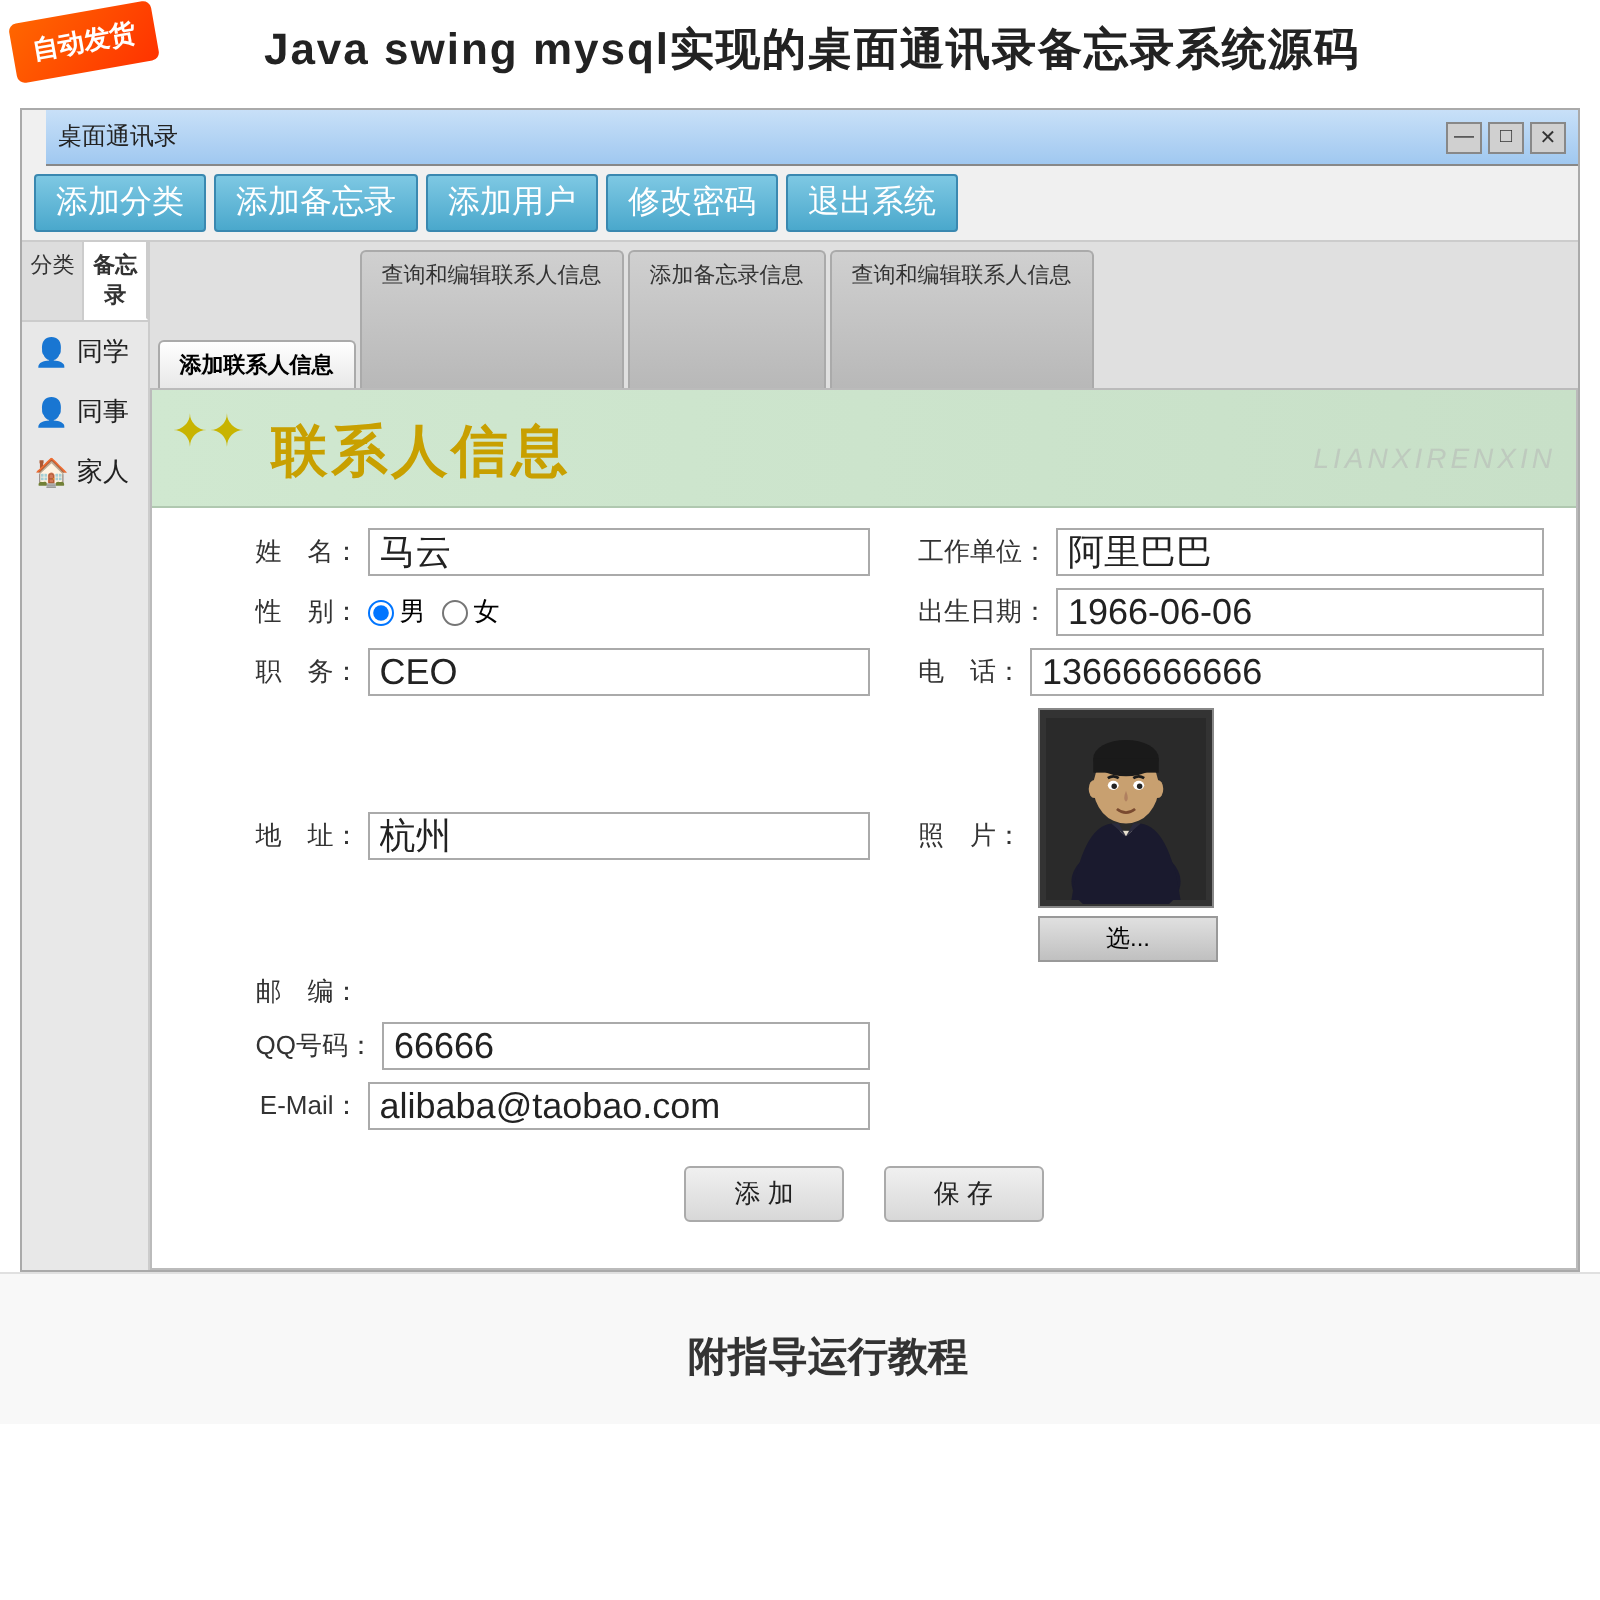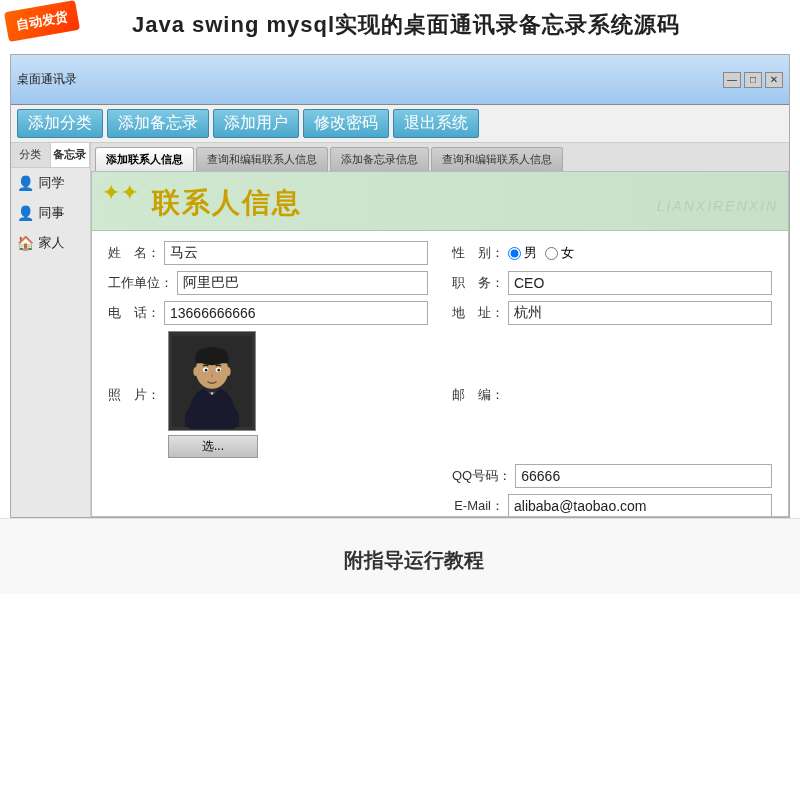--- a/index.html
+++ b/index.html
@@ -40,25 +40,26 @@
     }
 
     
     .window-chrome {
       background: #f0f0f0;
       border: 1px solid #aaa;
       margin: 6px 10px 0 10px;
     }
     .window-titlebar {
       background: linear-gradient(to bottom, #c8e0f8, #a0c8f0);
-      padding: 16px 6px;
+      padding: 5px 6px;
       display: flex;
       align-items: center;
       justify-content: space-between;
       border-bottom: 1px solid #888;
+      margin-left: 12px;
     }
     .window-title-text {
       font-size: 12px;
       color: #222;
     }
     .window-controls {
       display: flex;
       gap: 3px;
     }
     .win-btn {
@@ -88,21 +89,21 @@
       color: #fff;
       font-size: 16px;
       padding: 3px 10px;
       cursor: pointer;
       border-radius: 2px;
     }
 
     
     .main-area {
       display: flex;
-      height: 374px;
+      height: 514px;
       background: #f5f5f5;
     }
 
     
     .sidebar {
       width: 80px;
       background: #e8e8e8;
       border-right: 1px solid #ccc;
     }
     .sidebar-tabs {
@@ -159,20 +160,21 @@
       border: 1px solid #aaa;
       border-bottom: none;
       cursor: pointer;
       border-radius: 3px 3px 0 0;
       color: #333;
     }
     .content-tab.active {
       background: linear-gradient(to bottom, #ffffff, #e8e8e8);
       color: #000;
       font-weight: bold;
+      margin-top: 45px;
     }
 
     
     .form-panel {
       background: #fff;
       border: 1px solid #bbb;
       flex: 1;
       position: relative;
       overflow: hidden;
     }
@@ -208,37 +210,38 @@
       font-style: italic;
     }
 
     
     .form-body {
       padding: 10px 16px;
       display: grid;
       grid-template-columns: 1fr 1fr;
       gap: 6px 24px;
       position: relative;
+      margin-left: 36px;
     }
     .form-row {
       display: flex;
       align-items: center;
       gap: 4px;
     }
     .form-label {
       font-size: 13px;
       color: #333;
       white-space: nowrap;
       min-width: 52px;
       text-align: right;
     }
     .form-input {
       flex: 1;
       border: 1px solid #aaa;
-      font-size: 14px;
+      font-size: 18px;
       padding: 2px 5px;
       height: 24px;
       font-family: inherit;
       background: #fff;
       color: #222;
     }
 
     
     .radio-group {
       display: flex;
@@ -382,38 +385,42 @@
         </div>
 
         <div class="form-body">
 
           <div class="form-row">
             <label class="form-label">姓　名：</label>
             <input class="form-input" type="text" value="马云" style="">
           </div>
 
           <div class="form-row">
+            <label class="form-label">工作单位：</label>
+            <input class="form-input" type="text" value="阿里巴巴" style="">
+          </div>
+
+          <div class="form-row">
             <label class="form-label">性　别：</label>
             <div class="radio-group">
               <div class="radio-item">
                 <input type="radio" name="gender" checked="" style="">
                 <span>男</span>
               </div>
               <div class="radio-item">
                 <input type="radio" name="gender" style="">
                 <span>女</span>
               </div>
             </div>
           </div>
 
           <div class="form-row">
-            <label class="form-label">工作单位：</label>
-            <input class="form-input" type="text" value="阿里巴巴" style="">
-          </div>
-
+            <label class="form-label">出生日期：</label>
+            <input class="form-input" type="text" value="1966-06-06" style="">
+          </div>
 
           <div class="form-row">
             <label class="form-label">职　务：</label>
             <input class="form-input" type="text" value="CEO" style="">
           </div>
 
           <div class="form-row">
             <label class="form-label">电　话：</label>
             <input class="form-input" type="text" value="13666666666" style="">
           </div>

